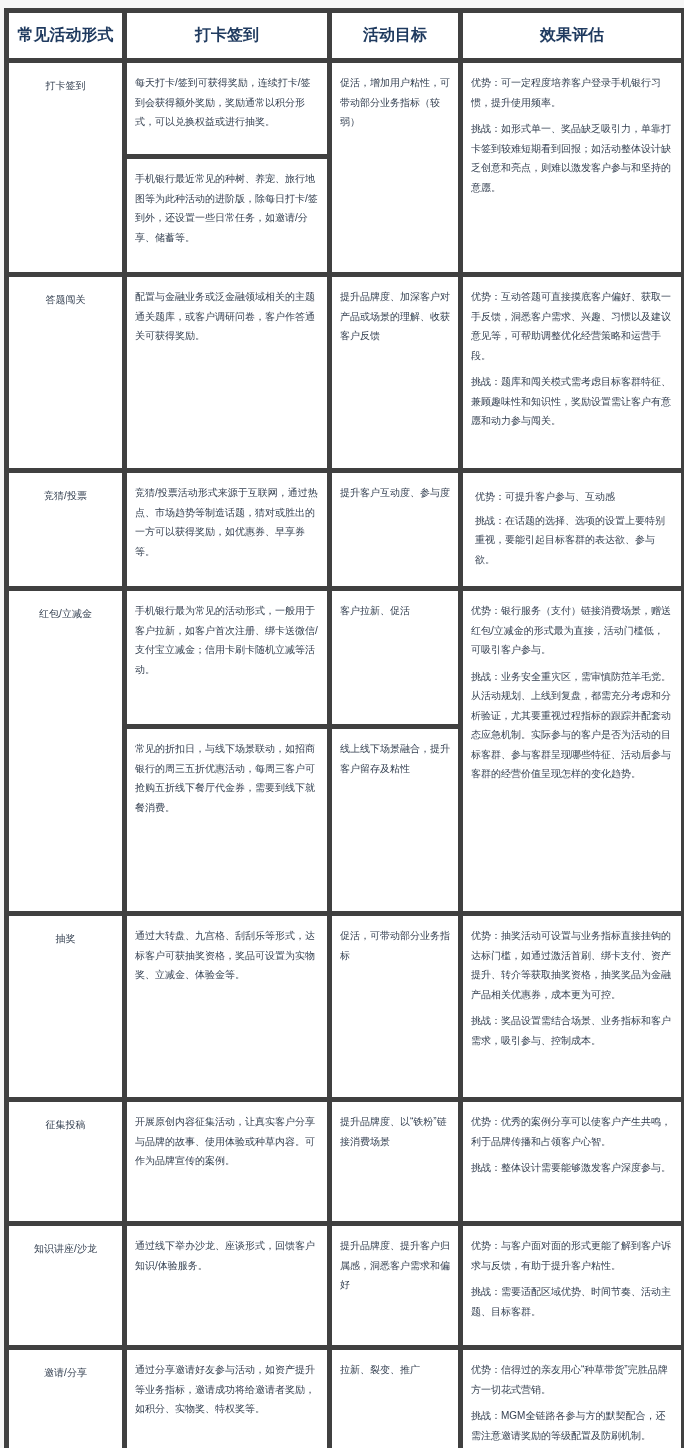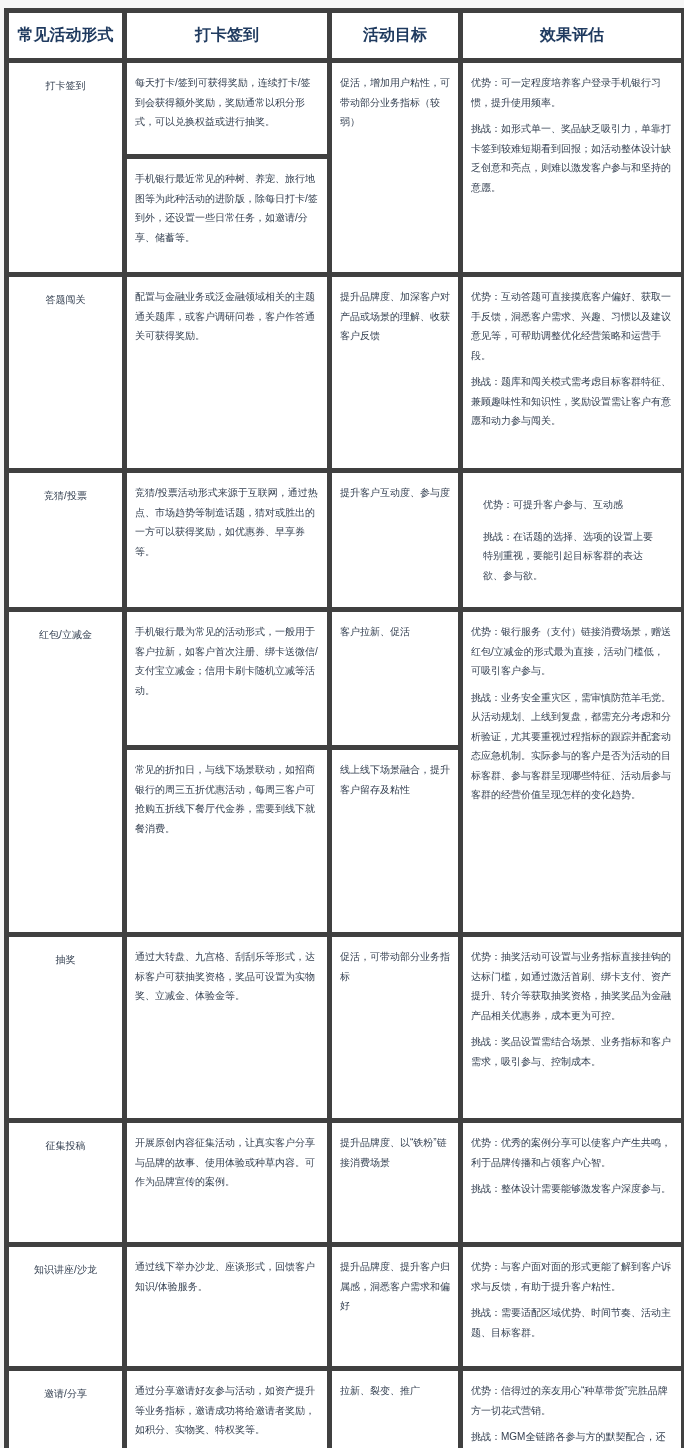--- a/index.html
+++ b/index.html
@@ -48,21 +48,21 @@
     text-align: left;
   }
   td.form-cell {
     text-align: center;
     padding: 13px 4px;
   }
   td.eval-cell p, td.text-cell p {
     margin: 0 0 7px 0;
   }
   td.eval-cell p:last-child { margin-bottom: 0; }
-  td.eval-cell.compact p { margin: 12px; }
+  td.eval-cell.compact p { margin: 4px; }
   
   tr.h-r1a td { height: 96px; }
   tr.h-r1b td { height: 118px; margin-left: 6px; }
   tr.h-r2  td { height: 196px; }
   tr.h-r3  td { height: 118px; }
   tr.h-r4a td { height: 138px; }
   tr.h-r4b td { height: 187px; }
   tr.h-r5  td { height: 186px; }
   tr.h-r6  td { height: 124px; }
   tr.h-r7  td { height: 124px; }

